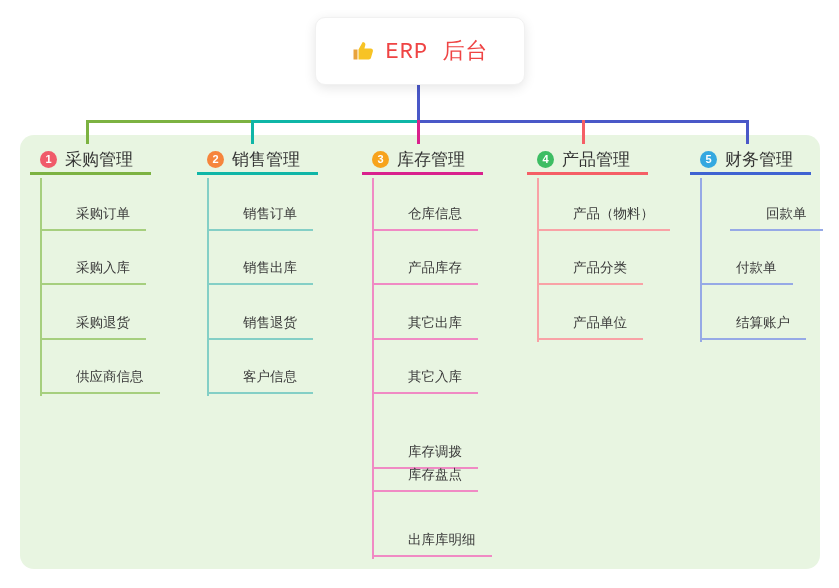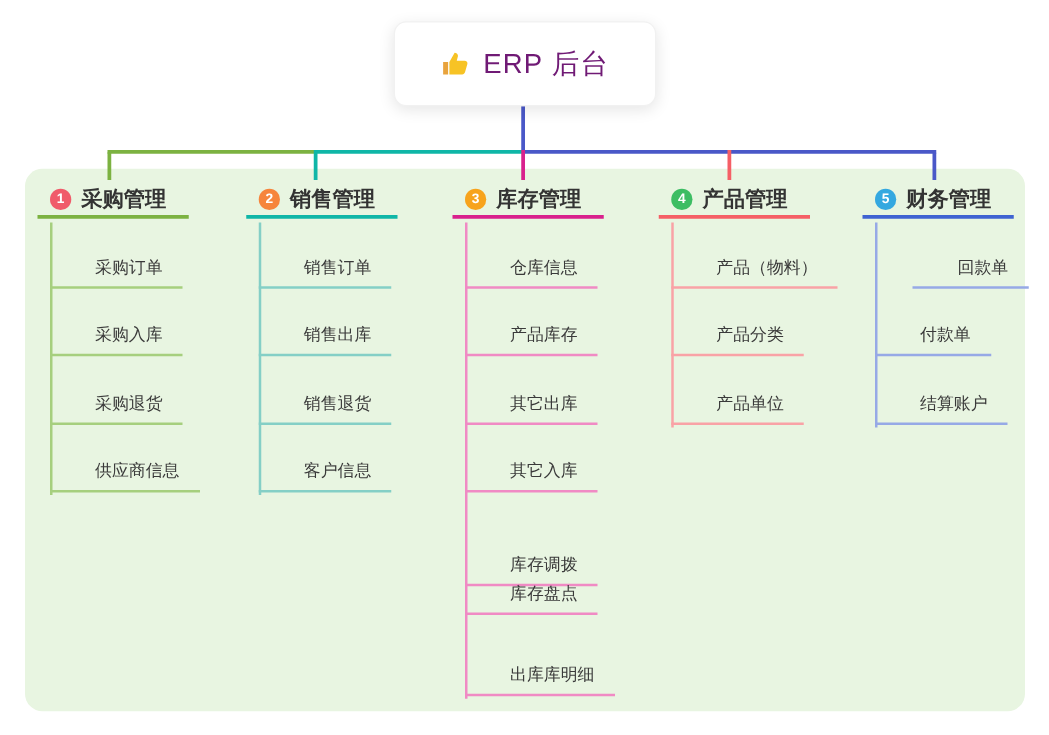--- a/index.html
+++ b/index.html
@@ -29,21 +29,21 @@
     left: 315px; top: 17px;
     width: 210px; height: 68px;
     background: #ffffff;
     border: 1px solid #f1f1f1;
     border-radius: 10px;
     box-shadow: 0 3px 12px rgba(0,0,0,0.10);
     display: flex; align-items: center; justify-content: center;
     gap: 10px;
     cursor: default;
   }
-  .root-label { font-size: 22px; color: #701a75; font-weight: 500; letter-spacing: 1px; }
+  .root-label { font-size: 22px; color: #ef4444; font-weight: 500; letter-spacing: 1px; font-family: Liberation Mono, monospace; }
   .root-icon { width: 24px; height: 24px; display: inline-block; }
 
   
   .line { position: absolute; }
   .stem      { left: 417px; top: 85px;  width: 3px;  height: 36px; background: #4a58c8; }
   .bus-green  { left: 86px;  top: 120px; width: 167px; height: 3px; background: #7cb241; border-top-left-radius: 3px; }
   .bus-teal   { left: 252px; top: 120px; width: 166px; height: 3px; background: #0fb6a7; }
   .bus-indigo { left: 418px; top: 120px; width: 331px; height: 3px; background: #4a58c8; border-top-right-radius: 3px; }
   .drop { width: 3px; height: 24px; top: 120px; }
   .drop-1 { left: 86px;  background: #7cb241; }
@@ -78,21 +78,21 @@
     color: #ffffff; font-size: 11px; font-weight: 600;
     display: inline-flex; align-items: center; justify-content: center;
     flex: 0 0 auto;
   }
   .branch-1 .badge { background: #f05b6a; }
   .branch-2 .badge { background: #f6853c; }
   .branch-3 .badge { background: #f7a31c; }
   .branch-4 .badge { background: #3dbd63; }
   .branch-5 .badge { background: #34a8e0; }
 
-  .branch-label { font-size: 17px; color: #333333; font-weight: 700; white-space: nowrap; }
+  .branch-label { font-size: 17px; color: #333333; font-weight: 400; white-space: nowrap; }
 
   
   .vline { position: absolute; left: 10px; top: 32px; width: 2px; }
   .branch-1 .vline { background: #a6cf7e; }
   .branch-2 .vline { background: #84cfc6; }
   .branch-3 .vline { background: #f08ac4; }
   .branch-4 .vline { background: #f9a2a6; }
   .branch-5 .vline { background: #96a9e6; }
 
   .children { position: absolute; left: 0; top: 0; }

